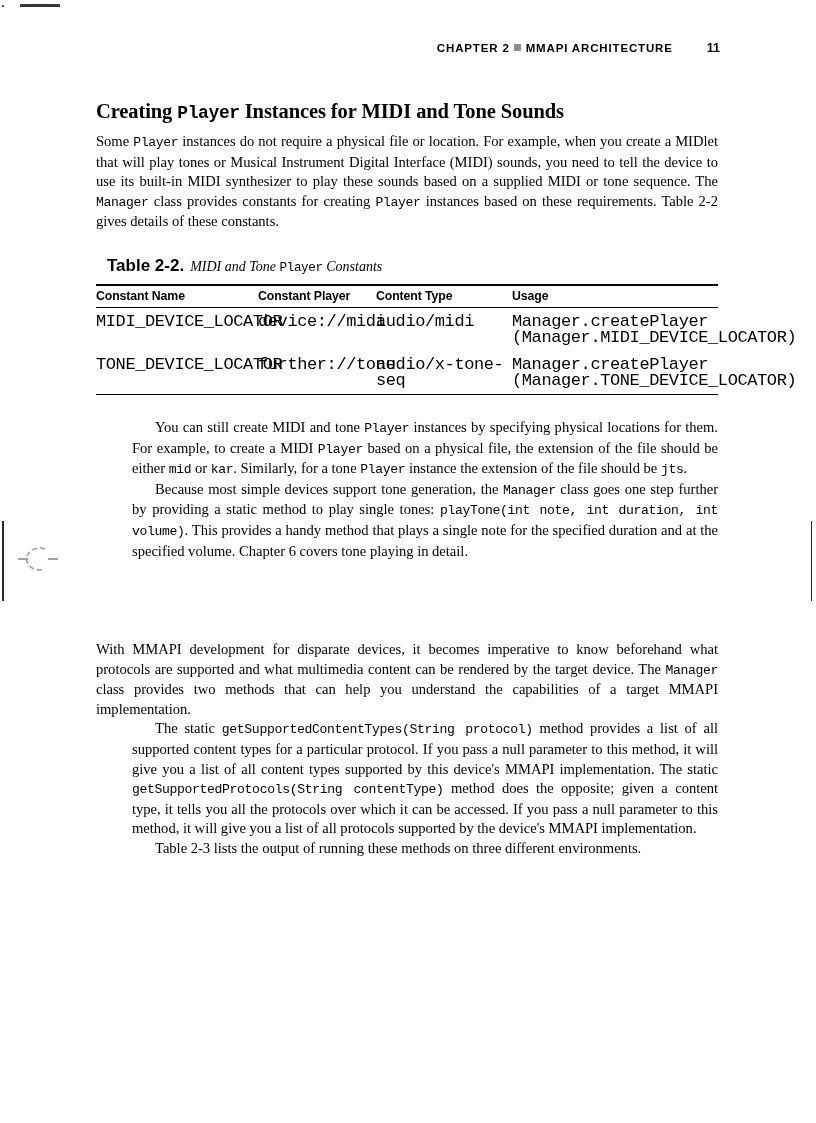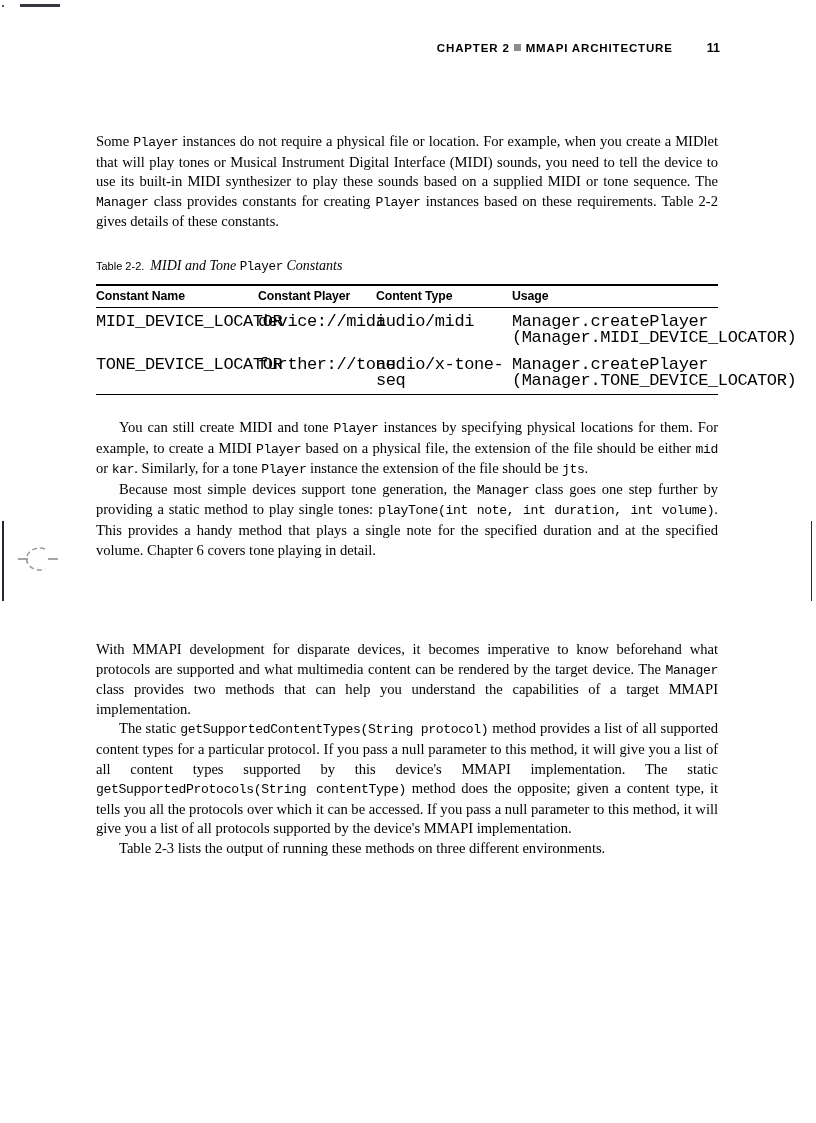--- a/index.html
+++ b/index.html
@@ -107,37 +107,38 @@
     letter-spacing: -0.4px;
   }
 
   p.body {
     margin: 0;
     font-size: 14.6px;
     line-height: 19.6px;
     text-align: justify;
     letter-spacing: -0.02px;
   }
-  p.body.ind { text-indent: 23px; }
+  p.body.ind { text-indent: 23px; margin-left: 36px; }
 
   code, .mono {
     font-family: "Liberation Mono", monospace;
     font-size: 13.1px;
     letter-spacing: -0.35px;
   }
 
   
   .tbl-caption {
     font-size: 13.4px;
     line-height: 16px;
   }
   .tbl-caption .lbl {
     font-family: "Liberation Sans", sans-serif;
-    font-weight: normal;
-    font-size: 11px;
+    font-weight: bold;
+    font-size: 17px;
+    margin-left: 11px;
   }
   .tbl-caption .ttl {
     font-style: italic;
     font-size: 14px;
     margin-left: 6px;
     text-align: center;
   }
   .tbl-caption .ttl code {
     font-style: normal;
     font-size: 12.6px;
@@ -188,20 +189,23 @@
   <svg class="scan-mark" viewBox="0 0 44 32">
     <path d="M30 6 A13 11 0 1 0 30 26" fill="none" stroke="#4a4450" stroke-width="1.6" stroke-dasharray="5 3"></path>
     <line x1="3" y1="16" x2="13" y2="16" stroke="#4a4450" stroke-width="1.8"></line>
     <line x1="33" y1="16" x2="43" y2="16" stroke="#4a4450" stroke-width="1.8"></line>
   </svg>
 
   <div class="running-head">
     <span>CHAPTER 2</span><span class="head-sq"></span><span>MMAPI ARCHITECTURE</span><span class="folio">11</span>
   </div>
 
+  <div class="col" style="top:99px;">
+    <h1 class="sec"><span>Creating </span><code>Player</code><span> Instances for MIDI and Tone Sounds</span></h1>
+  </div>
 
   <div class="col" style="top:132px;">
     <p class="body"><span>Some </span><code>Player</code><span> instances do not require a physical file or location. For example, when you create a MIDlet that will play tones or Musical Instrument Digital Interface (MIDI) sounds, you need to tell the device to use its built-in MIDI synthesizer to play these sounds based on a supplied MIDI or tone sequence. The </span><code>Manager</code><span> class provides constants for creating </span><code>Player</code><span> instances based on these requirements. Table 2-2 gives details of these constants.</span></p>
   </div>
 
   <div class="col" style="top:258px;">
     <div class="tbl-caption"><span class="lbl">Table 2-2.</span><span class="ttl"><span>MIDI and Tone </span><code>Player</code><span> Constants</span></span></div>
   </div>
 
   <div class="col" style="top:284px;">

